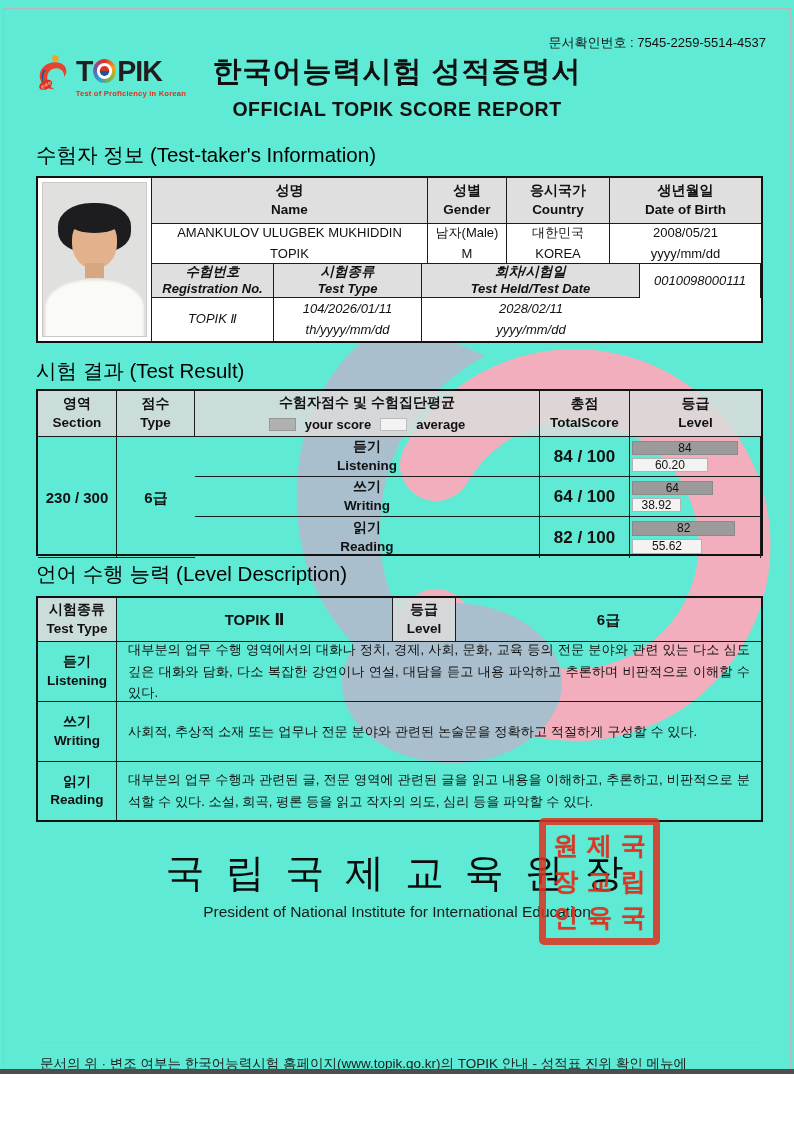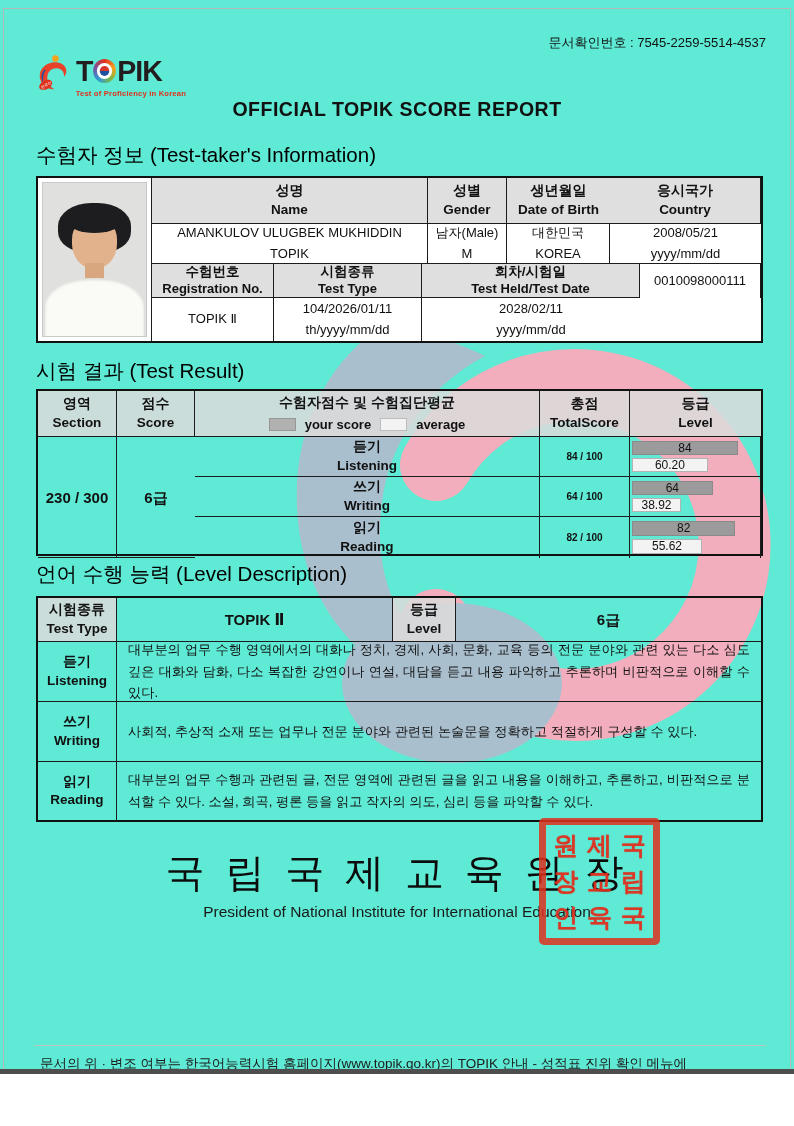--- a/index.html
+++ b/index.html
@@ -41,36 +41,36 @@
   .info-table{position:absolute;left:36px;top:176px;width:727px;height:167px;border:2px solid #111;background:#fff;display:flex;z-index:1;}
   .photo-cell{width:114px;border-right:1.4px solid #1c1c1c;padding:4px;display:flex;}
   .photo{flex:1;background:#e0e0de;border:1px solid #c9c9c6;position:relative;overflow:hidden;}
   .photo .hair{position:absolute;top:13%;left:15%;width:70%;height:33%;background:#1d1d20;border-radius:46% 46% 42% 42%;}
   .photo .face{position:absolute;top:23%;left:28%;width:44%;height:33%;background:#e2b28c;border-radius:44% 44% 52% 52%;}
   .photo .fringe{position:absolute;top:21%;left:26%;width:48%;height:12%;background:#1d1d20;border-radius:0 0 55% 55%;}
   .photo .neck{position:absolute;top:52%;left:41%;width:18%;height:12%;background:#d8a67f;}
   .photo .body{position:absolute;bottom:-2%;left:2%;width:96%;height:40%;background:#fafaf7;border-radius:45% 45% 0 0;box-shadow:inset 0 2px 3px rgba(0,0,0,.12);}
   .info-right{flex:1;display:flex;flex-direction:column;}
   .info-grid-a{display:grid;grid-template-columns:276px 79px 103px 1fr;grid-template-rows:46px 40px;}
-  .info-grid-b{display:grid;grid-template-columns:122px 148px 218px 1fr;grid-template-rows:34px 1fr;flex:1;}
+  .info-grid-b{display:grid;grid-template-columns:122px 148px 218px 1fr;grid-template-rows:34px 1fr;flex:1;font-style:italic;}
   .info-grid-b .hdr .ko{font-size:13.5px;} .info-grid-b .hdr .en{font-size:13px;}
   .info-grid-b .hdr{line-height:1.25;}
 
   
   .result-table{position:absolute;left:36px;top:389px;width:727px;height:167px;border:2px solid #111;display:grid;grid-template-columns:79px 78px 345px 90px 1fr;grid-template-rows:46px 40px 40px 1fr;z-index:1;background:transparent;}
   .legend{display:flex;align-items:center;gap:9px;font-size:13px;font-weight:700;margin-top:3px;}
   .swatch{width:27px;height:13px;display:inline-block;}
   .swatch.your{background:#b1b1b1;border:1px solid #979797;}
   .swatch.avg{background:#f3f3f3;border:1px solid #bdbdbd;}
   .bars-cell{padding:4px 2px;display:flex;flex-direction:column;justify-content:center;gap:3px;align-items:flex-start;}
   .bar{height:15px;position:relative;}
   .bar.your{background:#9b9b9b;border:1px solid #8a8a8a;}
   .bar.avg{background:#f3f3f3;border:1px solid #b3b3b3;}
   .bar .lbl{position:absolute;inset:0;display:flex;align-items:center;justify-content:center;font-size:12px;color:#111;white-space:nowrap;}
-  .score-cell{font-size:10px;font-weight:700;}
+  .score-cell{font-size:17px;font-weight:700;}
   .big-val{font-size:15px;font-weight:700;}
 
   
   .desc-table{position:absolute;left:36px;top:596px;width:727px;height:226px;border:2px solid #111;display:grid;grid-template-columns:79px 276px 63px 1fr;grid-template-rows:44px 60px 60px 1fr;z-index:1;}
   .desc-text{align-items:flex-start;justify-content:center;text-align:justify;padding:6px 11px;font-size:13.2px;line-height:1.65;}
 
   
   .signature{position:absolute;left:0;right:0;top:846px;text-align:center;z-index:1;}
   .sig-ko{font-size:39px;font-weight:500;letter-spacing:5px;color:#0c0c0c;}
   .sig-en{font-size:15.5px;color:#1a1a1a;margin-top:3px;}
@@ -120,20 +120,21 @@
         <div class="logo-text">
             <span>T</span>
             <span class="logo-o"></span>
             <span>PIK</span>
           </div>
         <div class="logo-tagline">Test of Proficiency in Korean</div>
       </div>
     </div>
   </div>
 
+  <div class="title-ko">한국어능력시험 성적증명서</div>
   <div class="title-en">OFFICIAL TOPIK SCORE REPORT</div>
 
   <div class="section-title st1">수험자 정보 (Test-taker's Information)</div>
 
   <div class="info-table">
     <div class="photo-cell">
       <div class="photo">
         <div class="hair"></div>
         <div class="face"></div>
         <div class="fringe"></div>
@@ -144,28 +145,28 @@
     <div class="info-right">
       <div class="info-grid-a">
         <div class="cell hdr">
             <span class="ko">성명</span>
             <span class="en">Name</span>
           </div>
         <div class="cell hdr">
             <span class="ko">성별</span>
             <span class="en">Gender</span>
           </div>
+        <div class="cell hdr">
+            <span class="ko">응시국가</span>
+            <span class="en">Country</span>
+          </div>
         <div class="cell hdr last-col">
             <span class="ko">생년월일</span>
             <span class="en">Date of Birth</span>
           </div>
-        <div class="cell hdr">
-            <span class="ko">응시국가</span>
-            <span class="en">Country</span>
-          </div>
         <div class="cell val">
             <span>AMANKULOV ULUGBEK MUKHIDDIN</span>
             <span class="l2">TOPIK</span>
           </div>
         <div class="cell val">
             <span>남자(Male)</span>
             <span class="l2">M</span>
           </div>
         <div class="cell val">
             <span>대한민국</span>
@@ -209,21 +210,21 @@
 
   <div class="section-title st2">시험 결과 (Test Result)</div>
 
   <div class="result-table">
     <div class="cell hdr">
         <span class="ko">영역</span>
         <span class="en">Section</span>
       </div>
     <div class="cell hdr">
         <span class="ko">점수</span>
-        <span class="en">Score</span>
+        <span class="en">Type</span>
       </div>
     <div class="cell hdr">
       <span class="ko">수험자점수 및 수험집단평균</span>
       <span class="legend">
         <span class="swatch your"></span>
           <span>your score</span>
         <span class="swatch avg"></span>
           <span>average</span>
       </span>
     </div>

